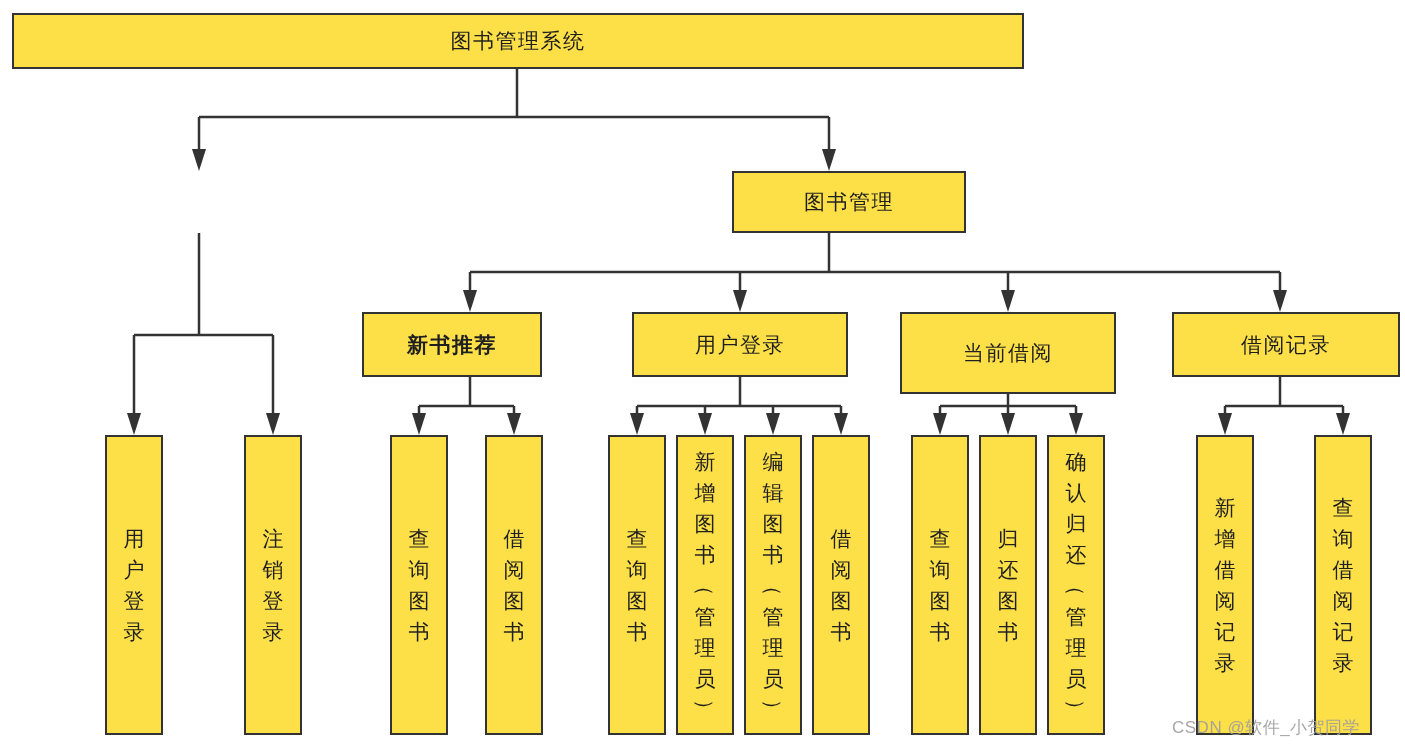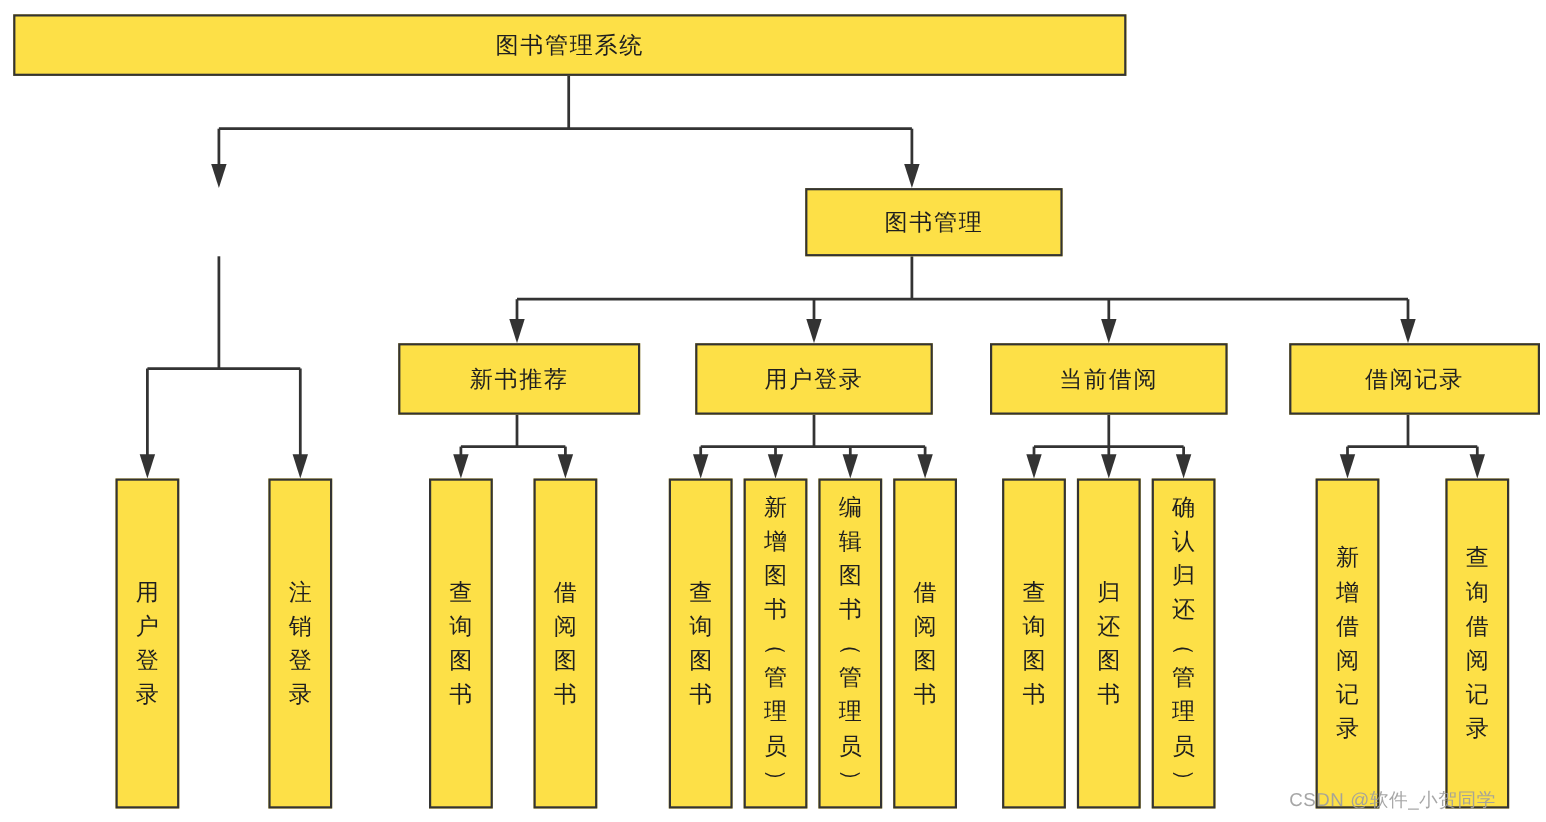--- a/index.html
+++ b/index.html
@@ -108,27 +108,27 @@
   </svg>
 
   <div class="node hnode" style="left:12px;top:13px;width:1012px;height:56px;">
     <span>图书管理系统</span>
   </div>
 
   <div class="node hnode" style="left:712px;top:171px;width:234px;height:62px;margin-left:20px;">
     <span>图书管理</span>
   </div>
 
-  <div class="node hnode" style="left:362px;top:312px;width:220px;height:65px;">
+  <div class="node hnode" style="left:362px;top:312px;width:180px;height:65px;font-weight:bold;">
     <span>新书推荐</span>
   </div>
   <div class="node hnode" style="left:632px;top:312px;width:216px;height:65px;">
     <span>用户登录</span>
   </div>
-  <div class="node hnode" style="left:900px;top:312px;width:216px;height:65px;">
+  <div class="node hnode" style="left:900px;top:312px;width:216px;height:82px;">
     <span>当前借阅</span>
   </div>
   <div class="node hnode" style="left:1172px;top:312px;width:228px;height:65px;">
     <span>借阅记录</span>
   </div>
 
   <div class="node vnode" style="left:105px;top:435px;width:58px;height:300px;">
     <div class="vtext">
         <span>用</span>
         <span>户</span>

